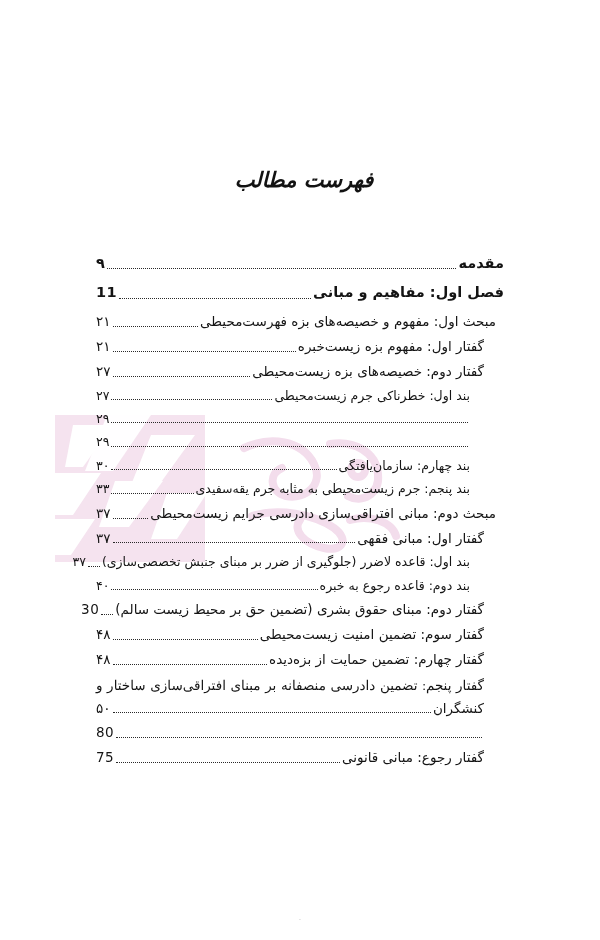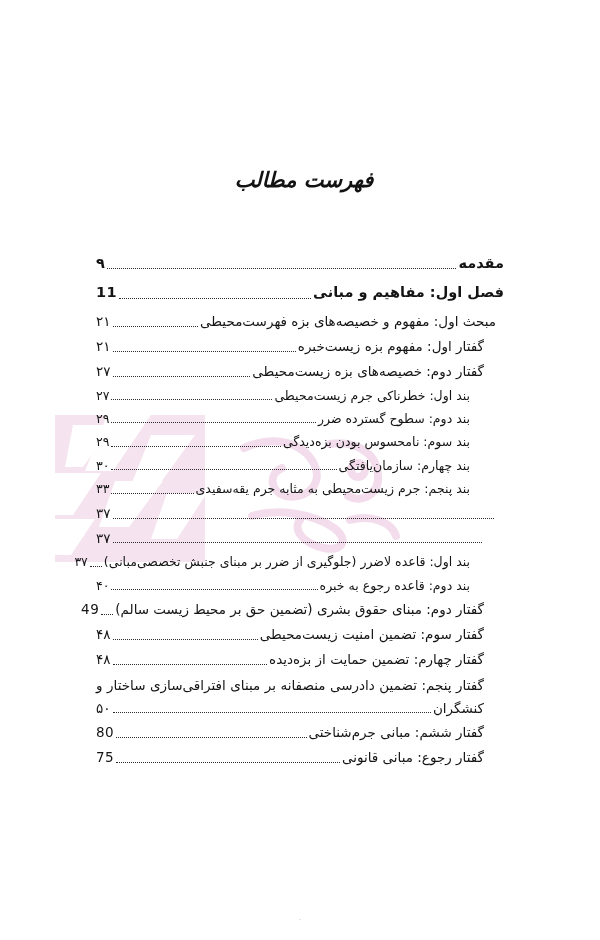--- a/index.html
+++ b/index.html
@@ -105,20 +105,21 @@
   
   .toc-entry.wrap {
     display: block;
     line-height: 1.75;
   }
   .toc-entry.wrap .wrap-line1 {
     display: block;
     text-align: justify;
     text-align-last: justify;
     white-space: normal;
+    font-family: Liberation Serif, serif;
   }
   .toc-entry.wrap .wrap-line2 {
     display: flex;
     align-items: flex-end;
     direction: rtl;
   }
 
   .footer-mark {
     position: absolute;
     bottom: 18px;
@@ -188,82 +189,81 @@
         <span class="entry-label">گفتار دوم: خصیصه‌های بزه زیست‌محیطی</span>
         <span class="leader"></span>
         <span class="entry-page">۲۷</span>
       </div>
       <div class="toc-entry lvl-3">
         <span class="entry-label">بند اول: خطرناکی جرم زیست‌محیطی</span>
         <span class="leader"></span>
         <span class="entry-page">۲۷</span>
       </div>
       <div class="toc-entry lvl-3">
-        <span class="entry-label">بند دوم: سطوح گسترده ضرر</span>
         <span class="leader"></span>
         <span class="entry-page">۲۹</span>
       </div>
       <div class="toc-entry lvl-3">
-        <span class="entry-label">بند سوم: نامحسوس بودن بزه‌دیدگی</span>
         <span class="leader"></span>
         <span class="entry-page">۲۹</span>
       </div>
       <div class="toc-entry lvl-3">
         <span class="entry-label">بند چهارم: سازمان‌یافتگی</span>
         <span class="leader"></span>
         <span class="entry-page">۳۰</span>
       </div>
       <div class="toc-entry lvl-3">
         <span class="entry-label">بند پنجم: جرم زیست‌محیطی به مثابه جرم یقه‌سفیدی</span>
         <span class="leader"></span>
         <span class="entry-page">۳۳</span>
       </div>
       <div class="toc-entry lvl-1">
+        <span class="entry-label">مبحث دوم: مبانی افتراقی‌سازی دادرسی جرایم زیست‌محیطی</span>
         <span class="leader"></span>
         <span class="entry-page">۳۷</span>
       </div>
       <div class="toc-entry lvl-2">
+        <span class="entry-label">گفتار اول: مبانی فقهی</span>
         <span class="leader"></span>
         <span class="entry-page">۳۷</span>
       </div>
       <div class="toc-entry lvl-3">
-        <span class="entry-label">بند اول: قاعده لاضرر (جلوگیری از ضرر بر مبنای جنبش تخصصی‌مبانی)</span>
+        <span class="entry-label">بند اول: قاعده لاضرر (جلوگیری از ضرر بر مبنای جنبش تخصصی‌سازی)</span>
         <span class="leader"></span>
         <span class="entry-page">۳۷</span>
       </div>
       <div class="toc-entry lvl-3">
         <span class="entry-label">بند دوم: قاعده رجوع به خبره</span>
         <span class="leader"></span>
         <span class="entry-page">۴۰</span>
       </div>
       <div class="toc-entry lvl-2">
         <span class="entry-label">گفتار دوم: مبنای حقوق بشری (تضمین حق بر محیط زیست سالم)</span>
         <span class="leader"></span>
-        <span class="entry-page">49</span>
+        <span class="entry-page">30</span>
       </div>
       <div class="toc-entry lvl-2">
         <span class="entry-label">گفتار سوم: تضمین امنیت زیست‌محیطی</span>
         <span class="leader"></span>
         <span class="entry-page">۴۸</span>
       </div>
       <div class="toc-entry lvl-2">
         <span class="entry-label">گفتار چهارم: تضمین حمایت از بزه‌دیده</span>
         <span class="leader"></span>
         <span class="entry-page">۴۸</span>
       </div>
       <div class="toc-entry lvl-2 wrap">
         <span class="wrap-line1">گفتار پنجم: تضمین دادرسی منصفانه بر مبنای افتراقی‌سازی ساختار و</span>
         <span class="wrap-line2">
           <span class="entry-label">کنشگران</span>
           <span class="leader"></span>
           <span class="entry-page">۵۰</span>
         </span>
       </div>
       <div class="toc-entry lvl-2">
-        <span class="entry-label">گفتار ششم: مبانی جرم‌شناختی</span>
         <span class="leader"></span>
         <span class="entry-page">80</span>
       </div>
       <div class="toc-entry lvl-2">
         <span class="entry-label">گفتار رجوع: مبانی قانونی</span>
         <span class="leader"></span>
         <span class="entry-page">75</span>
       </div>
     </div>
 

